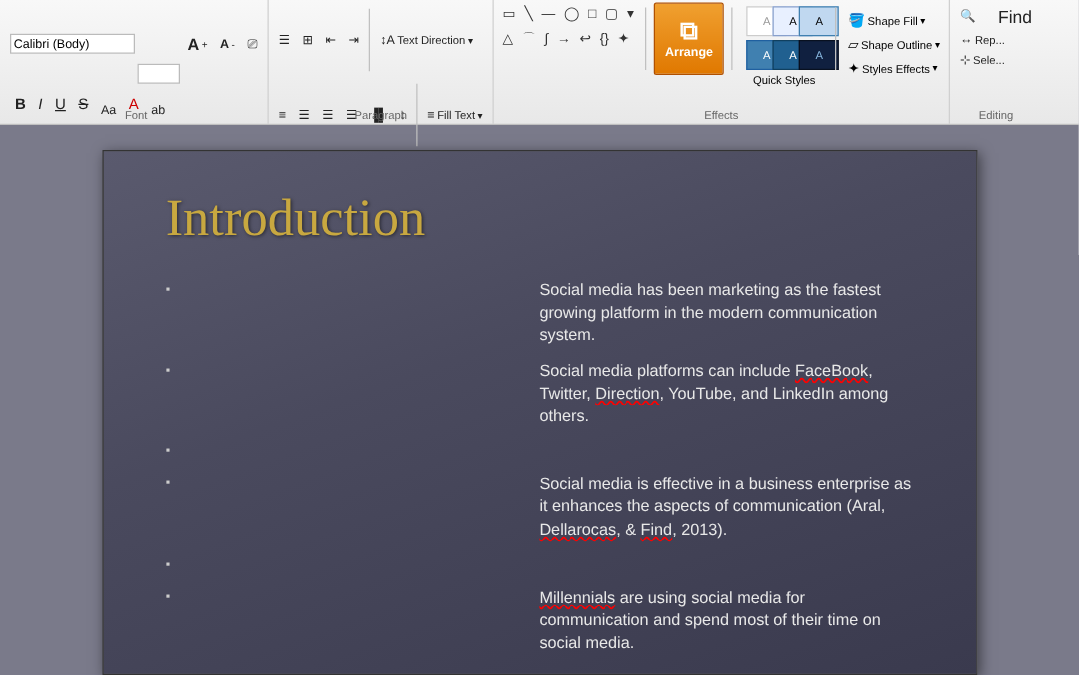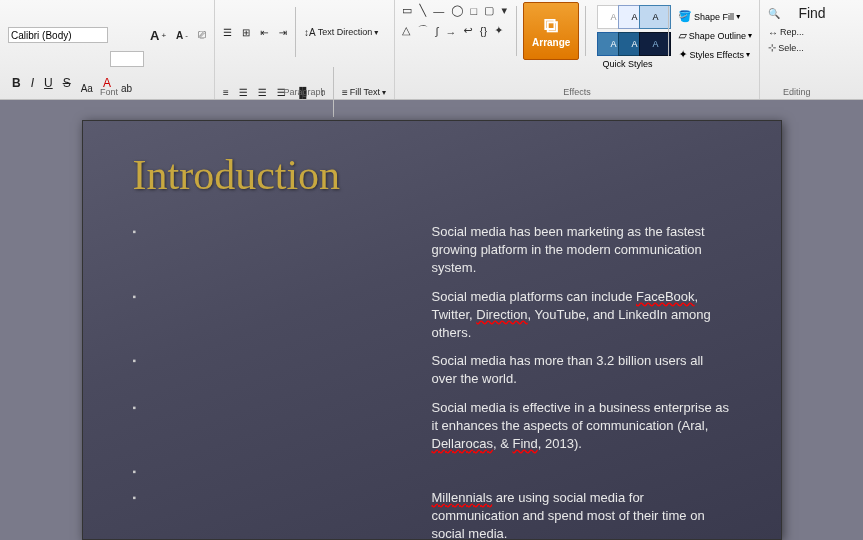--- a/index.html
+++ b/index.html
@@ -393,21 +393,20 @@
       <li>
         <span class="bullet">▪</span>
         <span>Social media has been marketing as the fastest growing platform in the modern communication system.</span>
       </li>
       <li>
         <span class="bullet">▪</span>
         <span>Social media platforms can include <span class="underline wavy">FaceBook</span>, Twitter, <span class="underline wavy2">Direction</span>, YouTube, and LinkedIn among others.</span>
       </li>
       <li>
         <span class="bullet">▪</span>
-        <span>Social media has more than 3.2 billion users all over the world.</span>
       </li>
       <li>
         <span class="bullet">▪</span>
         <span>Social media is effective in a business enterprise as it enhances the aspects of communication (Aral, <span class="underline wavy">Dellarocas</span>,  &amp; <span class="underline wavy">Find</span>, 2013).</span>
       </li>
       <li>
         <span class="bullet">▪</span>
       </li>
       <li>
         <span class="bullet">▪</span>

